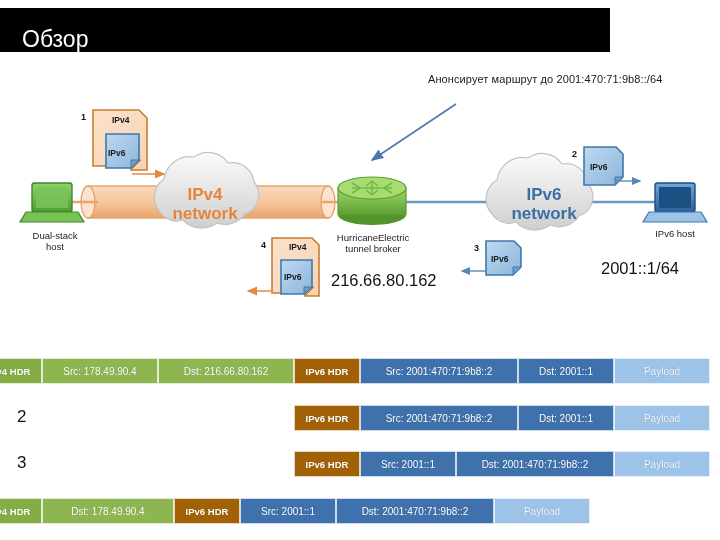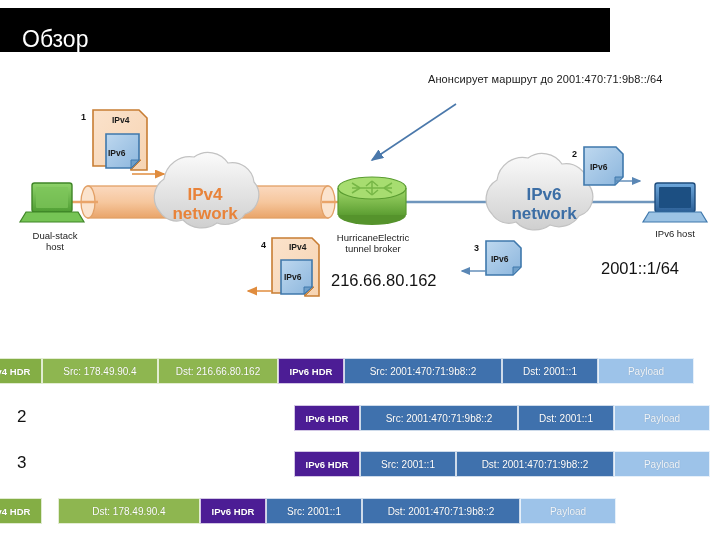--- a/index.html
+++ b/index.html
@@ -138,21 +138,21 @@
     border: 1px solid rgba(255,255,255,0.75);
     box-sizing: border-box;
     white-space: nowrap;
     overflow: hidden;
     text-shadow: 0 0 1px rgba(0,0,0,0.25);
   }
   .cell.hdr { font-weight: bold; font-size: 9.5px; }
   .cell.green { background: #8eb650; }
   .cell.green.hdr { background: #84ae45; }
   .cell.blue { background: #3f71ad; }
-  .cell.blue.hdr { background: #4c1d95; }
+  .cell.blue.hdr { background: #a16207; }
   .cell.payload { background: #9dc3e9; color: #f2f7fc; }
 </style>
 </head>
 <body>
 
 <div id="title-bar">
   <div class="title-text"><span>Обзор</span>
 </div>
 </div>
 
@@ -315,21 +315,21 @@
   <div class="addr-text" style="left:331px; top:270px;">216.66.80.162</div>
   <div class="addr-text" style="left:601px; top:258px;">2001::1/64</div>
 </div>
 
 <div id="packet-rows">
     <div class="pkt-row" style="top: 358px;">
       <div class="row-num">1</div>
       <div class="pkt-cells" style="left: -24px;">
         <div class="cell green hdr" style="width: 66px;">IPv4 HDR</div>
         <div class="cell green" style="width: 116px;">Src: 178.49.90.4</div>
-        <div class="cell green" style="width: 120px;">Dst: 216.66.80.162</div>
+        <div class="cell green" style="width: 136px;">Dst: 216.66.80.162</div>
         <div class="cell blue hdr" style="width: 66px;">IPv6 HDR</div>
         <div class="cell blue" style="width: 158px;">Src: 2001:470:71:9b8::2</div>
         <div class="cell blue" style="width: 96px;">Dst: 2001::1</div>
         <div class="cell payload" style="width: 96px;">Payload</div>
       </div>
     </div>
     <div class="pkt-row" style="top: 405px;">
       <div class="row-num">2</div>
       <div class="pkt-cells" style="left: 294px;">
         <div class="cell blue hdr" style="width: 66px;">IPv6 HDR</div>
@@ -344,20 +344,20 @@
         <div class="cell blue hdr" style="width: 66px;">IPv6 HDR</div>
         <div class="cell blue" style="width: 96px;">Src: 2001::1</div>
         <div class="cell blue" style="width: 158px;">Dst: 2001:470:71:9b8::2</div>
         <div class="cell payload" style="width: 96px;">Payload</div>
       </div>
     </div>
     <div class="pkt-row" style="top: 498px;">
       <div class="row-num">4</div>
       <div class="pkt-cells" style="left: -24px;">
         <div class="cell green hdr" style="width: 66px;">IPv4 HDR</div>
-        <div class="cell green" style="width: 142px; margin-left: 16px;">Dst: 178.49.90.4</div>
+        <div class="cell green" style="width: 132px;">Dst: 178.49.90.4</div>
         <div class="cell blue hdr" style="width: 66px;">IPv6 HDR</div>
         <div class="cell blue" style="width: 96px;">Src: 2001::1</div>
         <div class="cell blue" style="width: 158px;">Dst: 2001:470:71:9b8::2</div>
         <div class="cell payload" style="width: 96px;">Payload</div>
       </div>
     </div>
   </div>
 
 </body></html>

